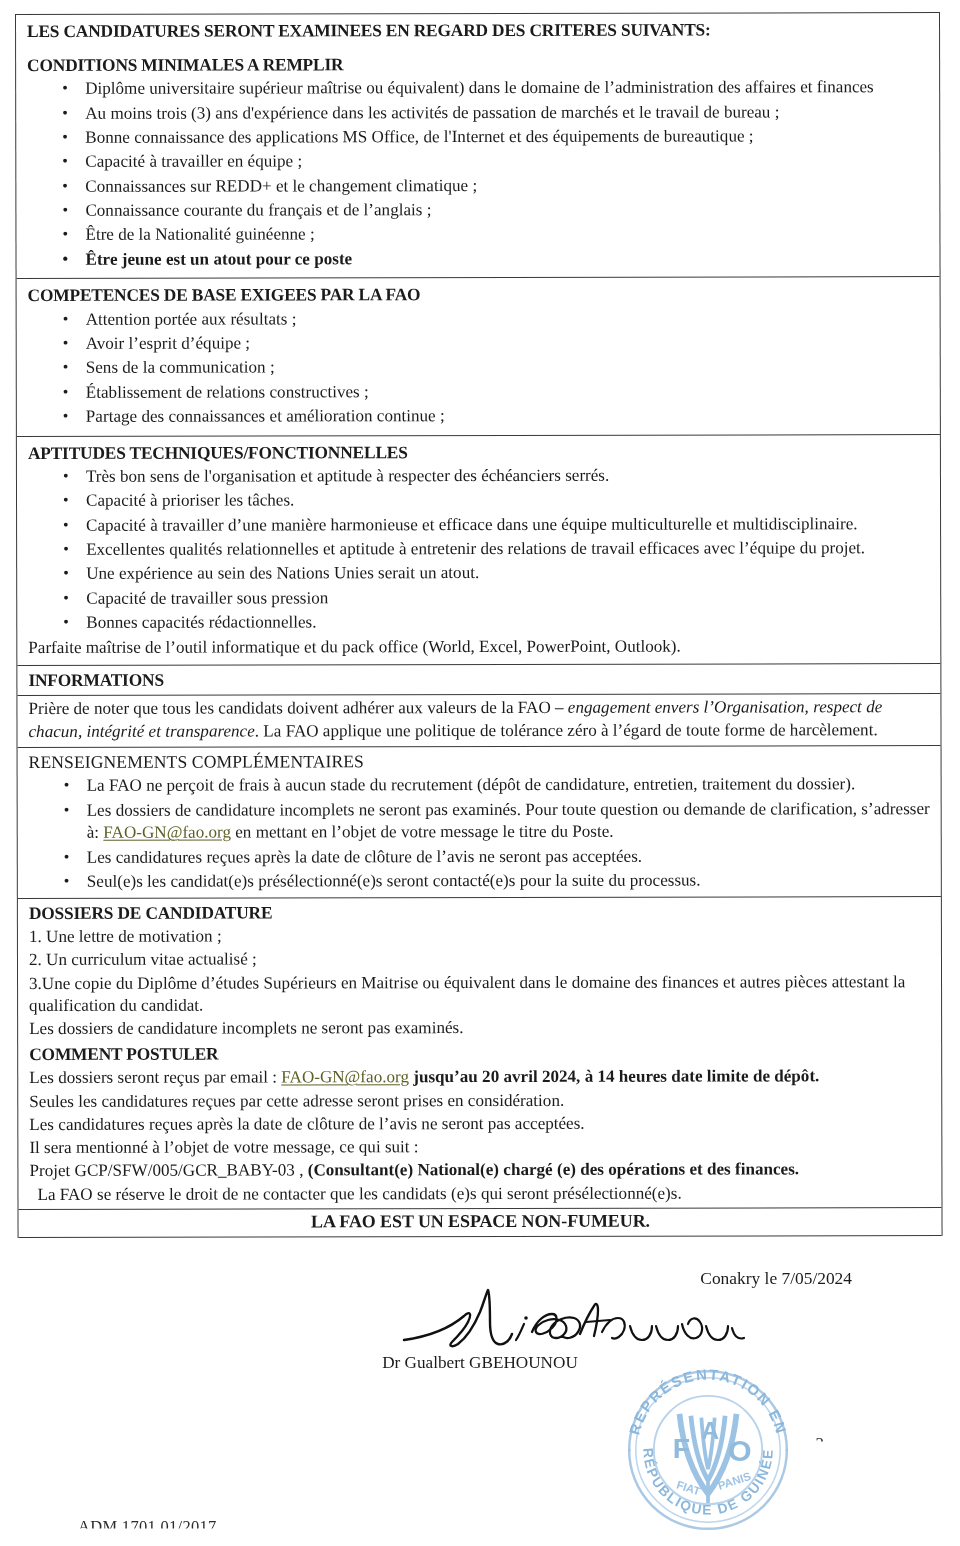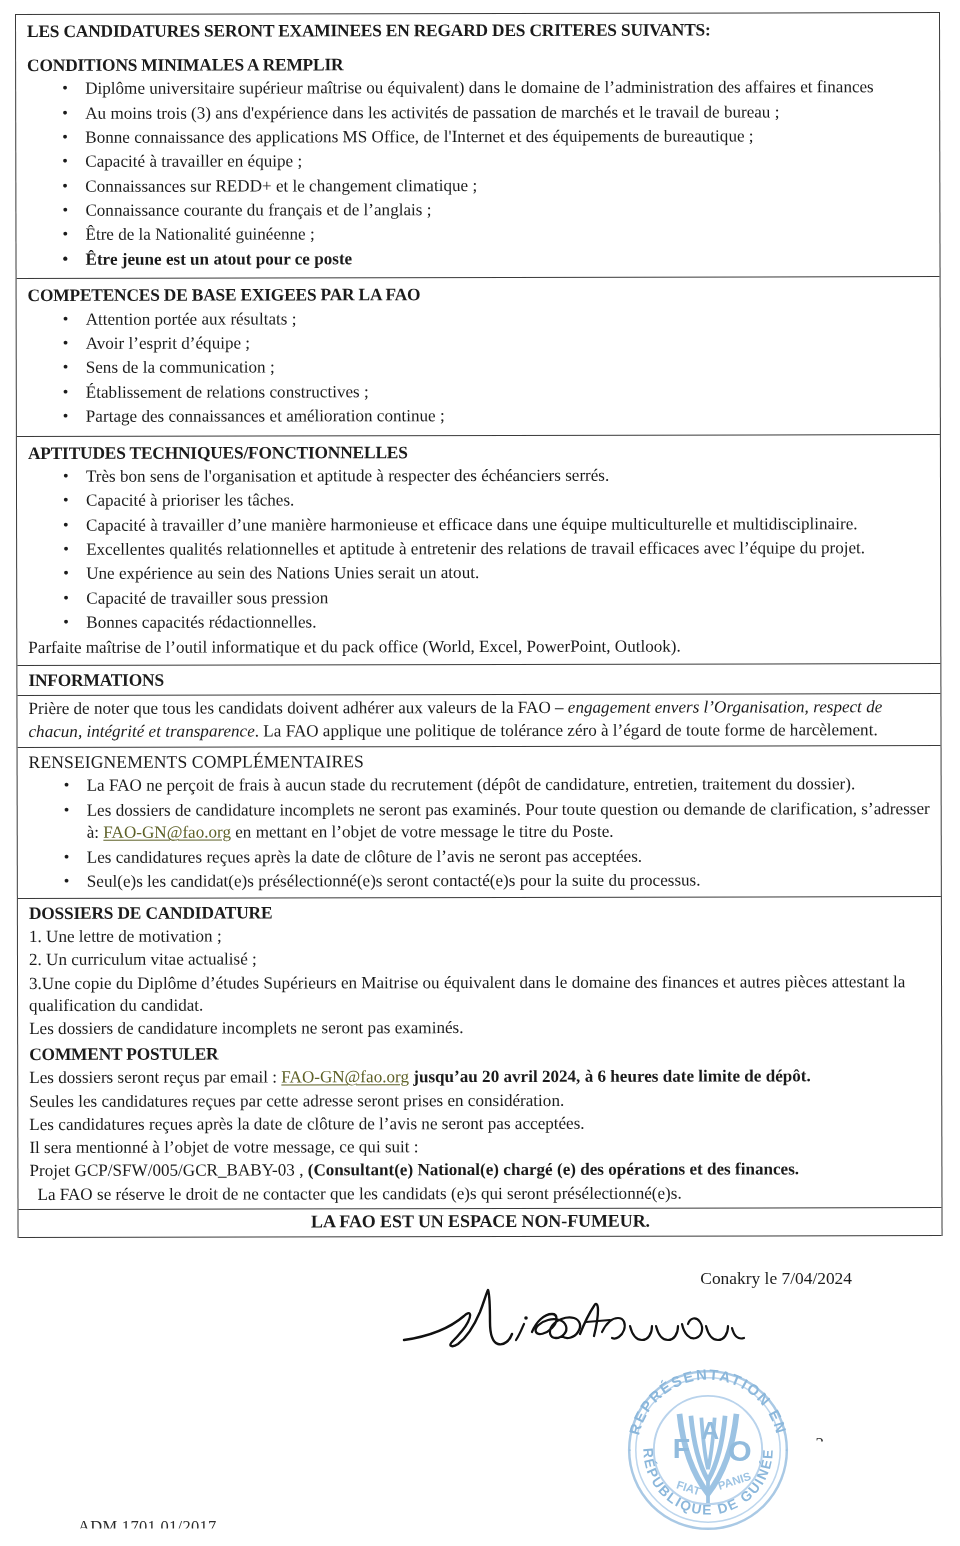--- a/index.html
+++ b/index.html
@@ -217,54 +217,55 @@
     </div>
 
     <div class="row tight">
       <h2 class="section-title">DOSSIERS DE CANDIDATURE</h2>
       <p class="body-line">1. Une lettre de motivation ;</p>
       <p class="body-line">2. Un curriculum vitae actualisé ;</p>
       <p class="body-line">3.Une copie du Diplôme d’études Supérieurs en Maitrise ou équivalent dans le domaine des finances et autres pièces attestant la qualification du candidat.</p>
       <p class="body-line">Les dossiers de candidature incomplets ne seront pas examinés.</p>
 
       <h2 class="section-title">COMMENT POSTULER</h2>
-      <p class="body-line"><span>Les dossiers seront reçus par email : </span><span class="email">FAO-GN@fao.org</span>&nbsp;<span class="bold">jusqu’au 20 avril 2024, à 6 heures date limite de dépôt.</span></p>
+      <p class="body-line"><span>Les dossiers seront reçus par email : </span><span class="email">FAO-GN@fao.org</span>&nbsp;<span class="bold">jusqu’au 20 avril 2024, à 14 heures date limite de dépôt.</span></p>
       <p class="body-line">Seules les candidatures reçues par cette adresse seront prises en considération.</p>
       <p class="body-line">Les candidatures reçues après la date de clôture de l’avis ne seront pas acceptées.</p>
       <p class="body-line">Il sera mentionné à l’objet de votre message, ce qui suit :</p>
       <p class="body-line"><span>Projet GCP/SFW/005/GCR_BABY-03 , </span><span class="bold">(Consultant(e) National(e) chargé (e) des opérations et des finances.</span></p>
       <p class="body-line indent-1">La FAO se réserve le droit de ne contacter que les candidats (e)s qui seront présélectionné(e)s.</p>
     </div>
 
     <div class="row tight">
       <p class="centered-bold">LA FAO EST UN ESPACE NON-FUMEUR.</p>
     </div>
 
   </div>
 
-  <div class="place-date">Conakry le 7/04/2024</div>
+  <div class="place-date">Conakry le 7/05/2024</div>
 
   <svg class="sig-svg" viewBox="0 0 350 72">
     <g fill="none" stroke="#111" stroke-linecap="round" stroke-linejoin="round">
       <path d="M6 52 C34 48 52 40 66 28 C72 22 74 26 70 34 C66 42 58 50 54 54 C50 58 54 60 60 56 C68 50 76 38 82 24 C86 14 88 6 90 2 C92 8 92 22 92 34 C92 46 94 54 100 56 C106 58 112 52 114 46" stroke-width="2.4"></path>
       <path d="M118 52 C122 46 124 40 126 36" stroke-width="2.2"></path>
       <circle cx="128" cy="30" r="1.8" fill="#111" stroke="none"></circle>
       <path d="M134 44 C138 34 146 26 154 26 C160 26 160 34 154 40 C148 46 140 48 138 44 C136 40 142 34 150 32 C158 30 166 32 168 38 C170 44 164 50 158 50 C152 50 150 44 154 38 C158 32 168 28 176 30 C182 32 184 38 180 44 C176 50 168 52 164 48" stroke-width="2.3"></path>
       <path d="M182 46 C186 36 192 24 196 18 C198 14 200 16 200 22 C200 30 198 40 196 48" stroke-width="2.3"></path>
       <path d="M188 34 L212 32" stroke-width="2"></path>
       <path d="M204 44 C208 36 214 30 220 30 C226 30 228 36 226 42 C224 48 218 52 214 50" stroke-width="2.2"></path>
       <path d="M232 38 C234 46 238 52 244 52 C250 52 254 46 254 38" stroke-width="2.2"></path>
       <path d="M258 38 C260 46 264 52 270 52 C276 52 280 46 280 38" stroke-width="2.2"></path>
       <path d="M284 36 C286 46 292 52 298 50 C304 48 306 40 302 34 C298 28 292 30 290 36" stroke-width="2.2"></path>
       <path d="M308 38 C310 46 314 52 320 52 C326 52 330 46 330 38" stroke-width="2.2"></path>
       <path d="M334 40 C336 48 340 52 346 50" stroke-width="2.2"></path>
     </g>
   </svg>
 
   <div class="signature-block">
+    <div>Dr Gualbert GBEHOUNOU</div>
   </div>
 
   <svg class="stamp" viewBox="0 0 200 200">
     <defs>
       <path id="arcTop" d="M 26 100 A 74 74 0 0 1 174 100"></path>
       <path id="arcBottom" d="M 32 100 A 68 68 0 0 0 168 100"></path>
     </defs>
     <circle cx="100" cy="100" r="83" fill="none" stroke="#8fb9dd" stroke-width="2.6" opacity="0.85"></circle>
     <circle cx="100" cy="100" r="76" fill="none" stroke="#a3c6e6" stroke-width="1.6" opacity="0.8"></circle>
     <circle cx="100" cy="100" r="57" fill="none" stroke="#a3c6e6" stroke-width="2" opacity="0.85"></circle>

